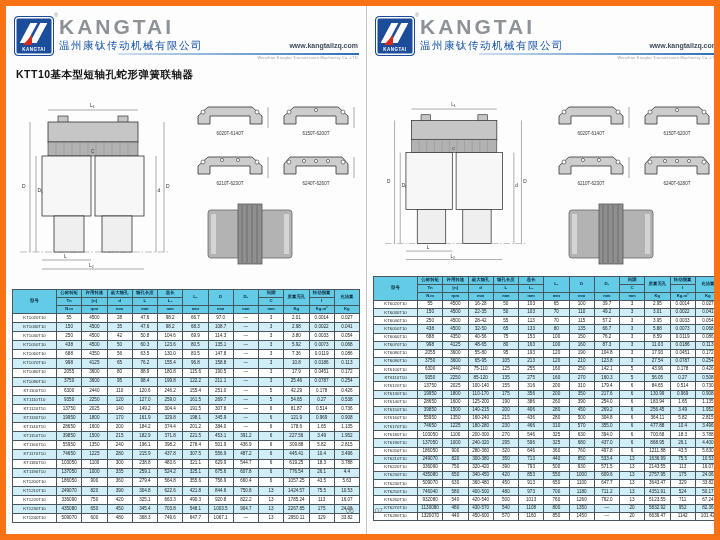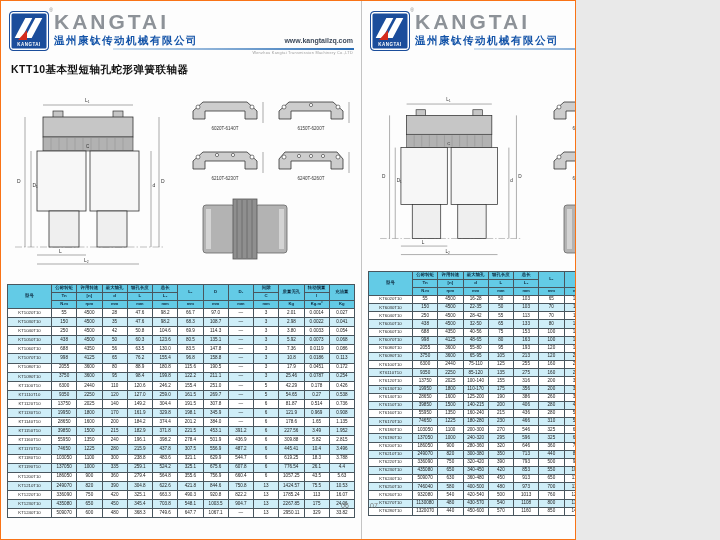--- a/index.html
+++ b/index.html
@@ -1,35 +1,35 @@
 <!DOCTYPE html>
 <html><head>
 <meta charset="utf-8">
 <style>
   html,body{margin:0;padding:0;background:#e9e9e9;}
-  #canvas{position:relative;width:576px;height:540px;background:#fdfdfd;overflow:hidden;
-          font-family:"Liberation Sans",sans-serif;border:1px solid #f97316;box-sizing:border-box;}
+  #canvas{position:relative;width:720px;height:540px;background:#fdfdfd;overflow:hidden;
+          font-family:"Liberation Sans",sans-serif;border:6px solid #f97316;box-sizing:border-box;}
   .page{position:absolute;top:0;width:360px;height:540px;background:#fdfdfd;}
   #pageL{left:0;}
   #pageR{left:360px;border-left:1px solid #c4c4c4;box-sizing:border-box;}
 
   
   .logo{position:absolute;left:8px;top:8px;width:40px;height:42px;}
   .logo .box{position:absolute;left:0;top:2px;width:38px;height:38px;background:#1b4d9b;border-radius:4px;
              border:1.5px solid #1b4d9b;box-shadow:inset 0 0 0 1.5px #fff;}
   .logo .slash1,.logo .slash2{position:absolute;width:7px;height:20px;background:#fff;transform:skewX(-28deg);}
   .logo .slash1{left:10px;top:6px;}
   .logo .slash2{left:20px;top:6px;}
   .logo .red-tri{position:absolute;left:8px;top:18px;width:0;height:0;
                  border-left:9px solid transparent;border-bottom:10px solid #d42b1e;}
   .logo .logo-word{position:absolute;left:2px;bottom:3px;width:34px;text-align:center;
                    font-size:4.5px;font-weight:bold;color:#fff;letter-spacing:.5px;}
   .logo .reg{position:absolute;right:-4px;top:-2px;font-size:5px;color:#888;}
   .brand{position:absolute;left:53px;top:9px;font-size:21px;font-weight:bold;color:#8d9298;letter-spacing:3px;}
-  .company-cn{position:absolute;left:53px;top:33px;font-size:10.5px;font-weight:bold;color:#1353a8;letter-spacing:1.5px;}
+  .company-cn{position:absolute;left:53px;top:33px;font-size:10.5px;font-weight:normal;color:#1353a8;letter-spacing:1.5px;}
   .website{position:absolute;right:8px;top:36px;font-size:7px;color:#3f4b5c;font-weight:bold;}
   .blue-line{position:absolute;left:112px;right:7px;top:47px;height:2px;
              background:linear-gradient(to right,#cfe0f0,#2a6db5);}
   .company-en{position:absolute;right:8px;top:50px;font-size:3.8px;color:#9a9a9a;letter-spacing:.3px;}
   .page-title{position:absolute;left:10px;top:62px;font-size:10.5px;font-weight:bold;color:#111;letter-spacing:.5px;}
 
   
   .main-drawing{position:absolute;left:12px;top:86px;}
   .covers{position:absolute;left:184px;top:92px;}
   .photo{position:absolute;left:198px;top:188px;}

